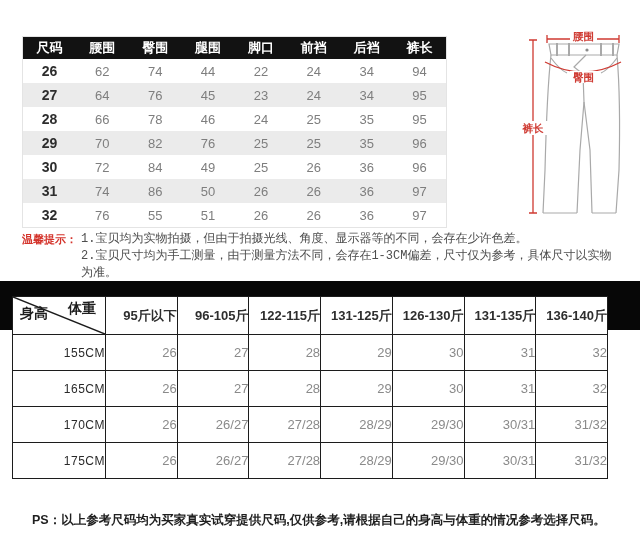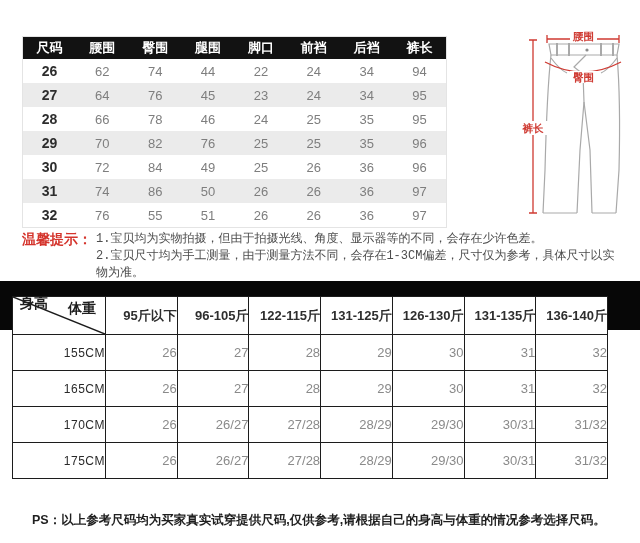--- a/index.html
+++ b/index.html
@@ -31,21 +31,21 @@
 
   
   .pants-svg{position:absolute;left:470px;top:10px;}
 
   
   .tips{
     position:absolute;left:22px;top:231px;width:600px;
     display:flex;align-items:flex-start;
   }
   .tips-label{
-    color:#d4342c;font-weight:bold;font-size:14px;line-height:17px;
+    color:#d4342c;font-weight:bold;font-size:11px;line-height:17px;
     white-space:nowrap;margin-right:4px;
   }
   .tips-lines{font-size:12px;color:#4d4d4d;line-height:17px;font-family:Liberation Mono, monospace;}
 
   
   .black-band{
     position:absolute;left:0;top:281px;width:640px;height:49px;background:#070707;
   }
 
   
@@ -56,21 +56,21 @@
   }
   table.fit-table th,table.fit-table td{
     border:1px solid #1c1c1c;text-align:right;padding:0;background:#fff;
   }
   table.fit-table thead th{height:37px;font-weight:bold;color:#2e2e2e;font-size:13px;}
   table.fit-table tbody td{height:35px;color:#8a8a8a;font-size:13px;}
   table.fit-table tbody td.height-col{color:#2a2a2a;font-size:12px;letter-spacing:0.5px;margin-left:16px;}
   .corner-cell{position:relative;overflow:hidden;}
   .corner-cell svg{position:absolute;left:0;top:0;width:100%;height:100%;}
   .corner-top{position:absolute;top:3px;right:9px;font-size:14px;font-weight:bold;color:#1e1e1e;}
-  .corner-bottom{position:absolute;bottom:21px;left:7px;font-size:14px;font-weight:bold;color:#1e1e1e;}
+  .corner-bottom{position:absolute;bottom:11px;left:7px;font-size:14px;font-weight:bold;color:#1e1e1e;}
 
   
   .ps-note{
     position:absolute;left:32px;top:512px;width:600px;
     font-size:12.5px;color:#1f1f1f;font-weight:bold;
   }
 </style>
 </head>
 <body>
 

